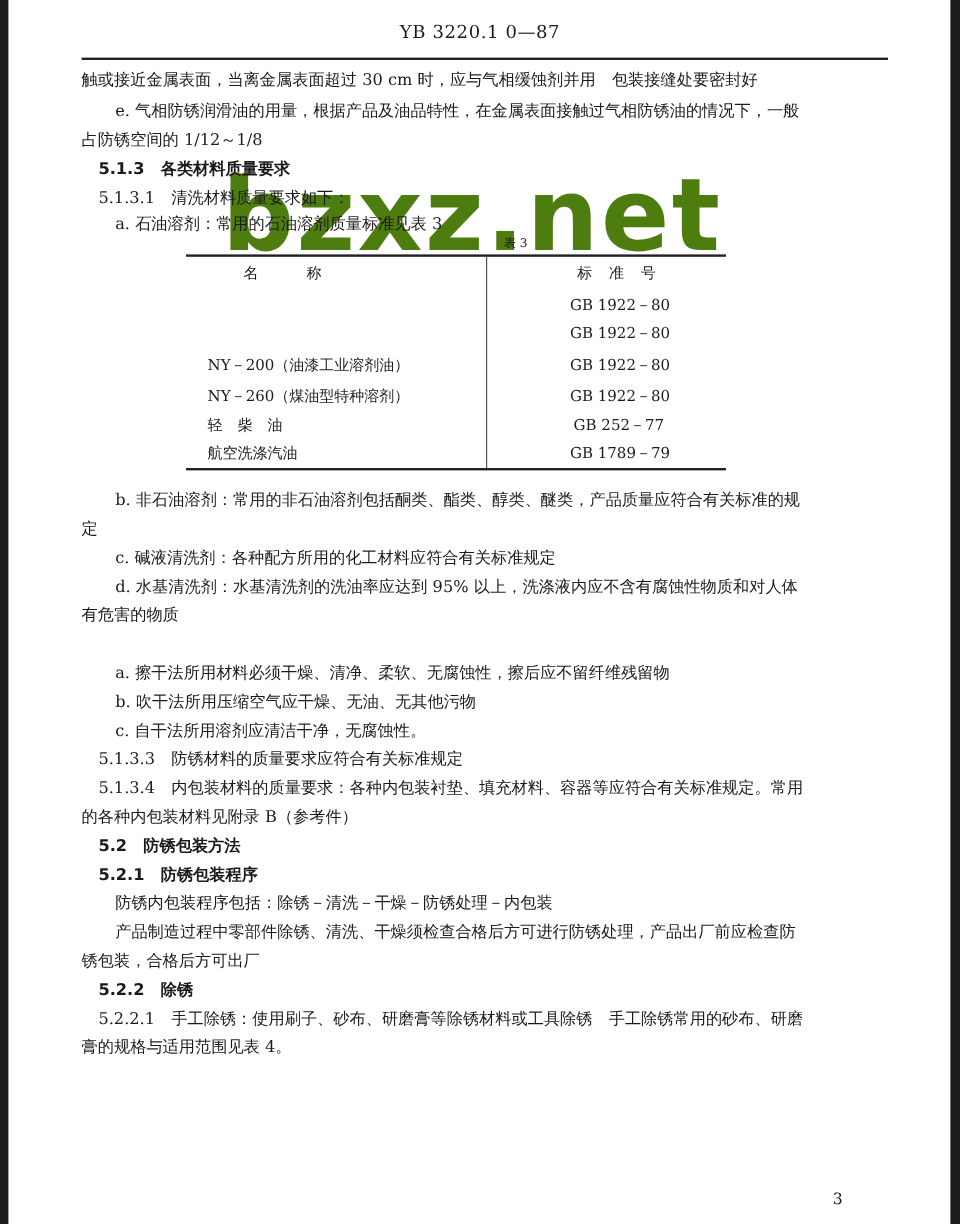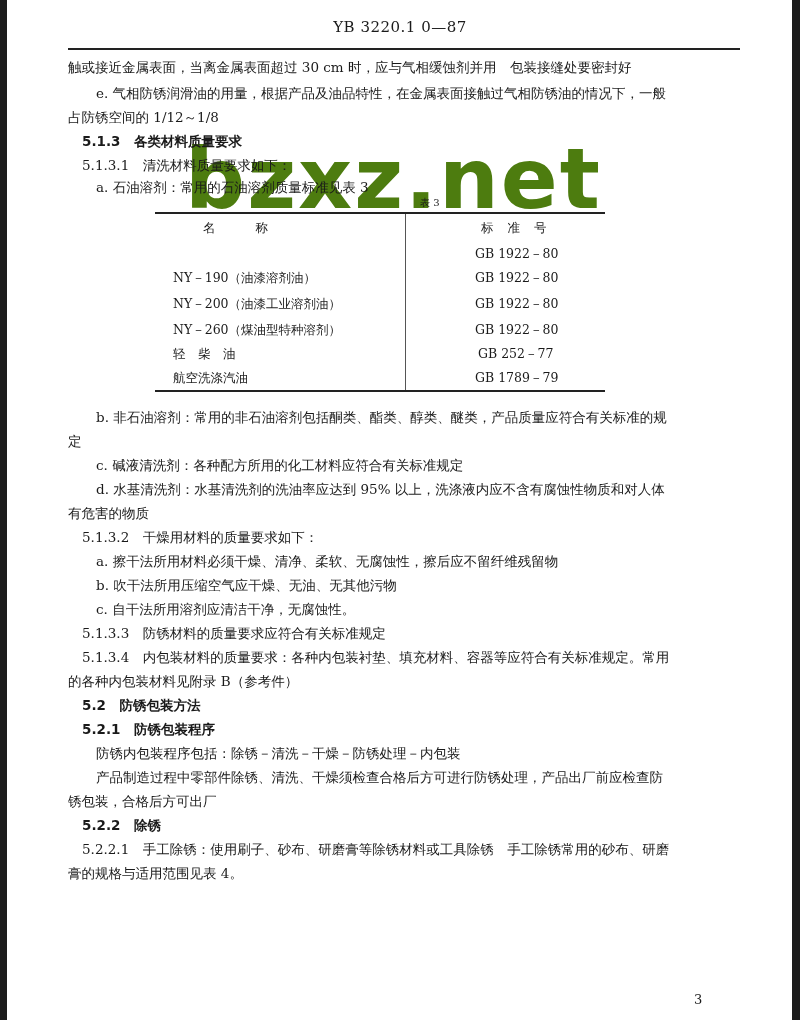--- a/index.html
+++ b/index.html
@@ -60,21 +60,20 @@
     <div class="rule-top"></div>
     <div class="vline"></div>
     <div class="row hdr" style="top:4px;">
       <span class="c1">名称</span>
       <span class="c2">标准号</span>
     </div>
     <div class="row" style="top:30px;">
       <span class="c2">GB 1922－80</span>
     </div>
     <div class="row" style="top:54px;">
-      <span class="c1">NY－190（油漆溶剂油）</span>
       <span class="c2">GB 1922－80</span>
     </div>
     <div class="row" style="top:80px;">
       <span class="c1">NY－200（油漆工业溶剂油）</span>
       <span class="c2">GB 1922－80</span>
     </div>
     <div class="row" style="top:106px;">
       <span class="c1">NY－260（煤油型特种溶剂）</span>
       <span class="c2">GB 1922－80</span>
     </div>
@@ -87,21 +86,20 @@
       <span class="c2">GB 1789－79</span>
     </div>
     <div class="rule-bottom"></div>
   </div>
 
   <div class="line" style="left:96px; top:408px;">b. 非石油溶剂：常用的非石油溶剂包括酮类、酯类、醇类、醚类，产品质量应符合有关标准的规</div>
   <div class="line" style="left:68px; top:432px;">定</div>
   <div class="line" style="left:96px; top:456px;">c. 碱液清洗剂：各种配方所用的化工材料应符合有关标准规定</div>
   <div class="line" style="left:96px; top:480px;">d. 水基清洗剂：水基清洗剂的洗油率应达到 95% 以上，洗涤液内应不含有腐蚀性物质和对人体</div>
   <div class="line" style="left:68px; top:504px;">有危害的物质</div>
-  <div class="line" style="left:82px; top:528px;">5.1.3.2　干燥用材料的质量要求如下：</div>
   <div class="line" style="left:96px; top:552px;">a. 擦干法所用材料必须干燥、清净、柔软、无腐蚀性，擦后应不留纤维残留物</div>
   <div class="line" style="left:96px; top:576px;">b. 吹干法所用压缩空气应干燥、无油、无其他污物</div>
   <div class="line" style="left:96px; top:600px;">c. 自干法所用溶剂应清洁干净，无腐蚀性。</div>
   <div class="line" style="left:82px; top:624px;">5.1.3.3　防锈材料的质量要求应符合有关标准规定</div>
   <div class="line" style="left:82px; top:648px;">5.1.3.4　内包装材料的质量要求：各种内包装衬垫、填充材料、容器等应符合有关标准规定。常用</div>
   <div class="line" style="left:68px; top:672px;">的各种内包装材料见附录 B（参考件）</div>
   <div class="line bold" style="left:82px; top:696px;text-align:right;">5.2　防锈包装方法</div>
   <div class="line bold" style="left:82px; top:720px;">5.2.1　防锈包装程序</div>
   <div class="line" style="left:96px; top:744px;">防锈内包装程序包括：除锈－清洗－干燥－防锈处理－内包装</div>
   <div class="line" style="left:96px; top:768px;">产品制造过程中零部件除锈、清洗、干燥须检查合格后方可进行防锈处理，产品出厂前应检查防</div>

